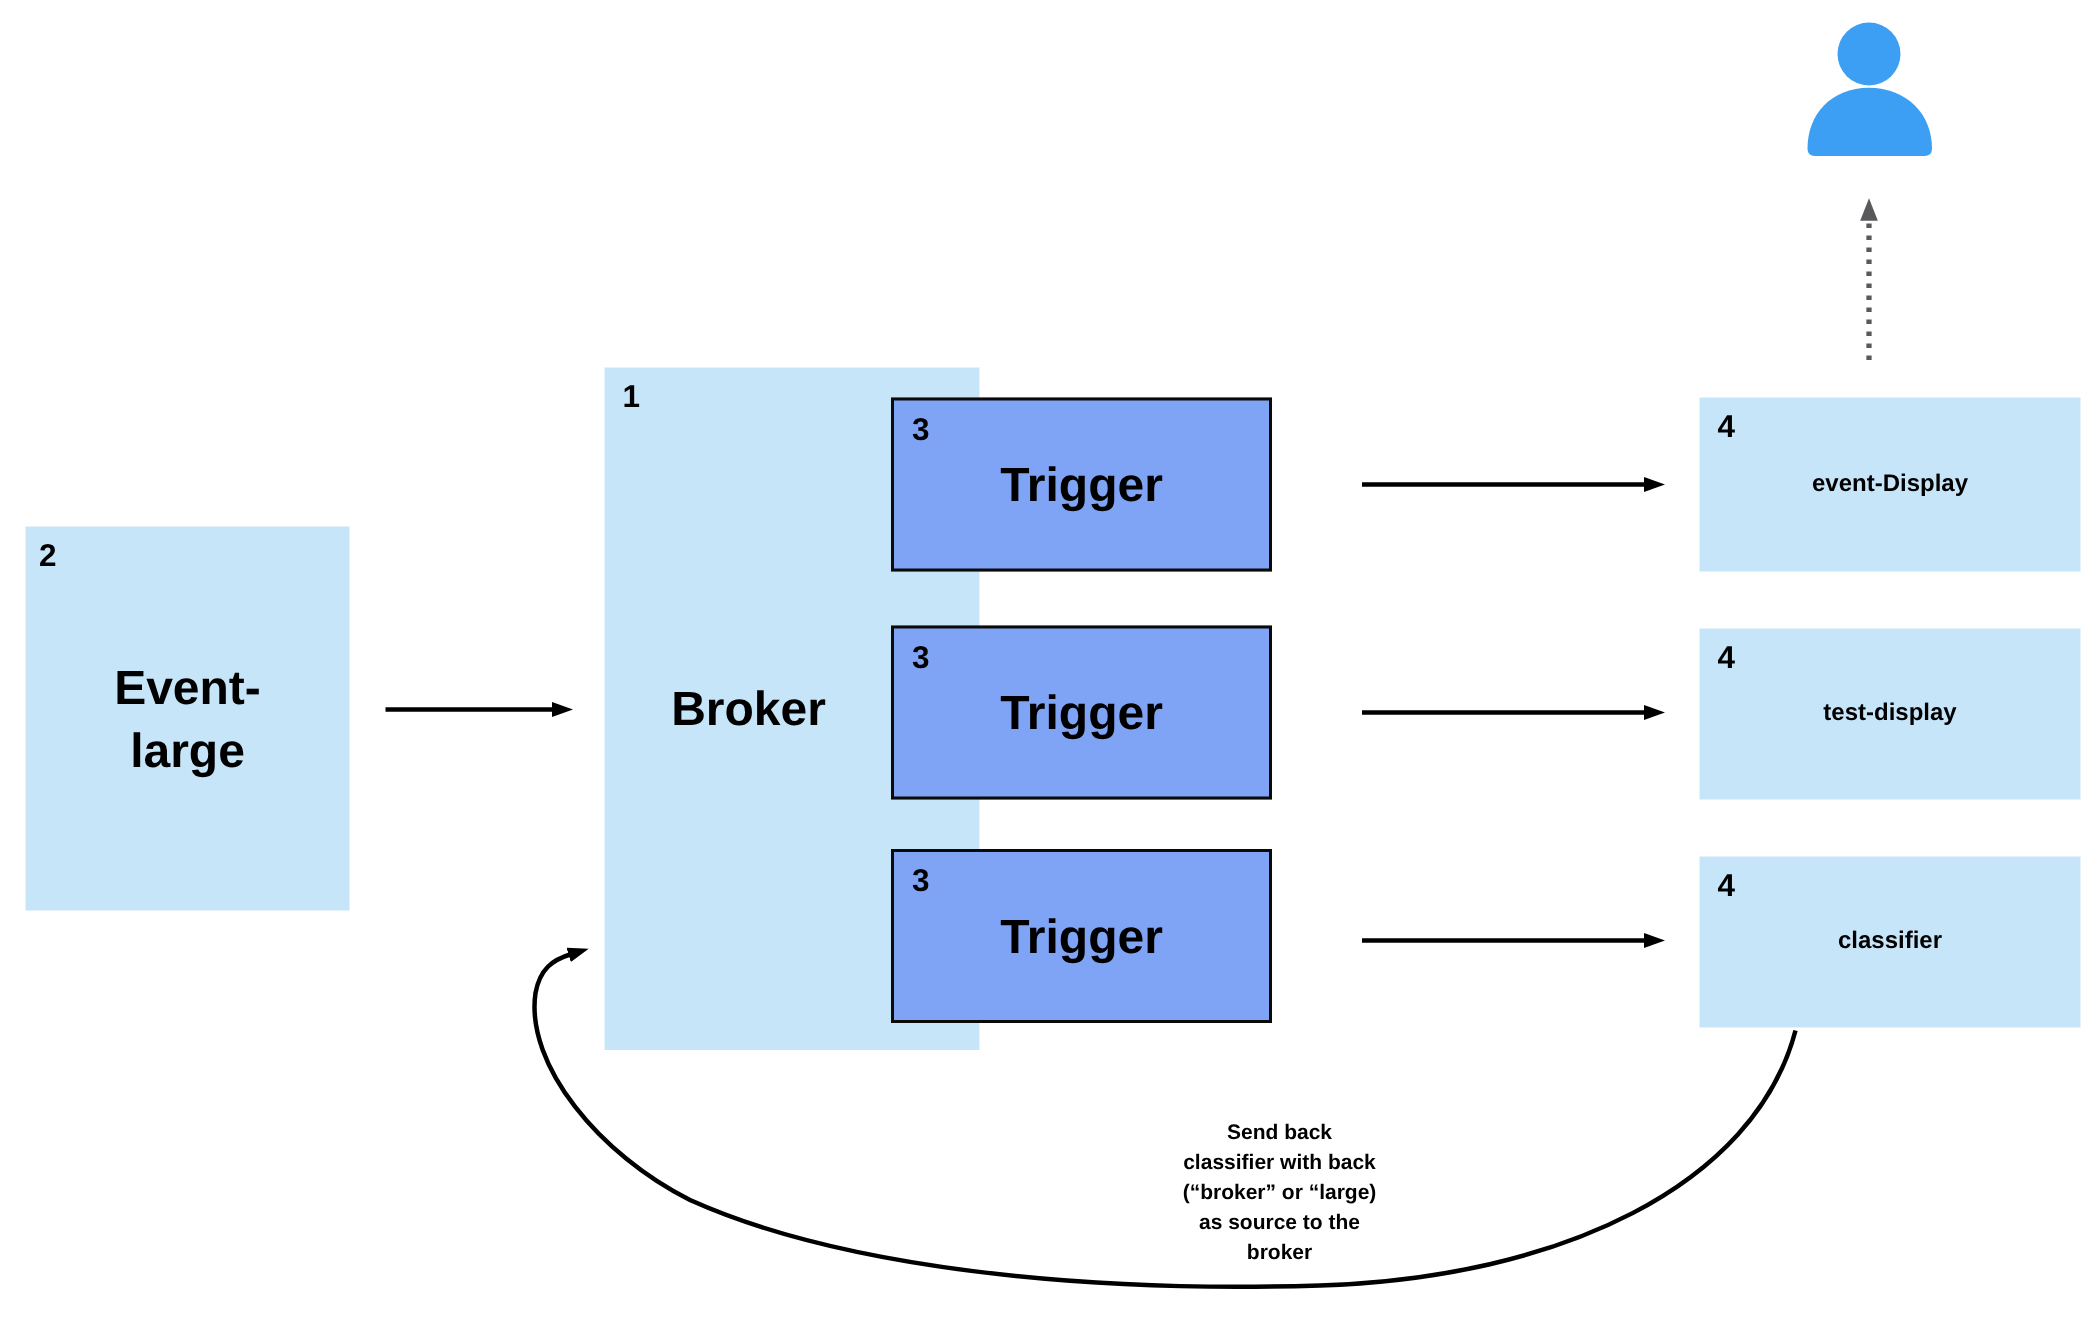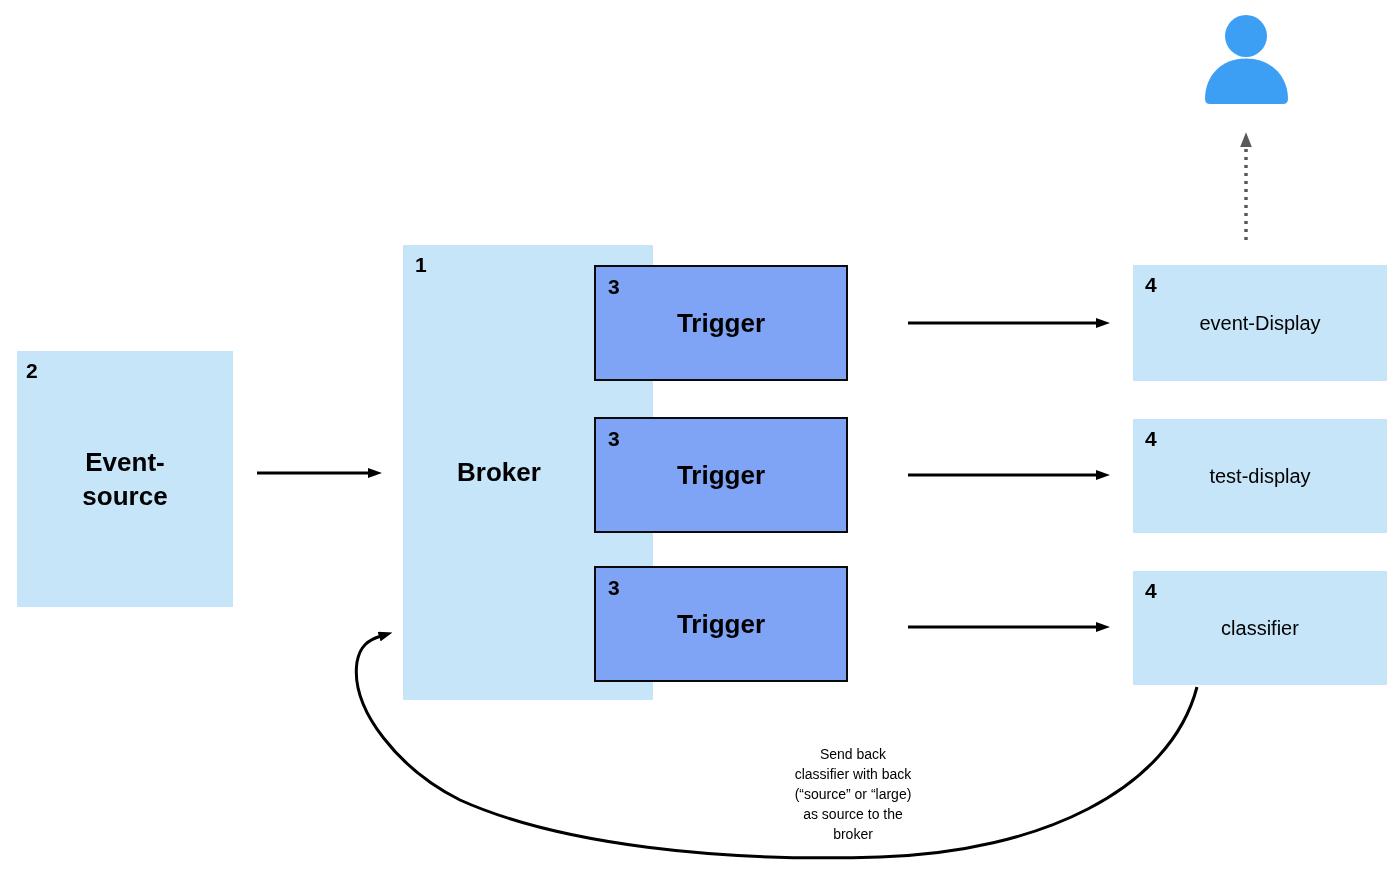--- a/index.html
+++ b/index.html
@@ -24,29 +24,29 @@
   }
   .num{
     position:absolute;left:12px;top:8px;
     font-size:21px;font-weight:700;line-height:1.1;
   }
   .num-es{left:9px;top:8px;}
   .center-label{
     position:absolute;inset:0;display:flex;flex-direction:column;
     align-items:center;justify-content:center;text-align:center;
   }
-  .big-text{font-size:26px;font-weight:700;line-height:1.32;}
-  .svc-text{font-size:20px;font-weight:400;}
+  .big-text{font-size:32px;font-weight:700;line-height:1.32;}
+  .svc-text{font-size:16px;font-weight:700;}
   .broker-label-area{
     position:absolute;left:0;top:0;width:192px;height:100%;
     display:flex;align-items:center;justify-content:center;
   }
   .note{
     position:absolute;left:748px;top:744px;width:210px;
-    text-align:center;font-size:14px;font-weight:400;line-height:20px;
+    text-align:center;font-size:14px;font-weight:700;line-height:20px;
     z-index:5;
   }
   .arrow-layer{
     position:absolute;left:0;top:0;width:1400px;height:896px;
     z-index:4;pointer-events:none;
   }
   .zbroker{z-index:1;}
   .zsvc{z-index:2;}
 </style>
 </head>
@@ -58,21 +58,21 @@
     <span class="num">1</span>
     <div class="broker-label-area">
       <span class="big-text">Broker</span>
     </div>
   </div>
 
   <div class="node light" style="left:17px;top:351px;width:216px;height:256px;">
     <span class="num num-es">2</span>
     <div class="center-label big-text">
       <span>Event-</span>
-      <span>source</span>
+      <span>large</span>
     </div>
   </div>
 
   <div class="node trigger" style="left:594px;top:265px;width:254px;height:116px;">
     <span class="num">3</span>
     <div class="center-label">
         <span class="big-text">Trigger</span>
       </div>
   </div>
   <div class="node trigger" style="left:594px;top:417px;width:254px;height:116px;">
@@ -103,21 +103,21 @@
   <div class="node light zsvc" style="left:1133px;top:571px;width:254px;height:114px;">
     <span class="num">4</span>
     <div class="center-label">
         <span class="svc-text">classifier</span>
       </div>
   </div>
 
   <div class="note">
     <div>Send back</div>
     <div>classifier with back</div>
-    <div>(“source” or “large)</div>
+    <div>(“broker” or “large)</div>
     <div>as source to the</div>
     <div>broker</div>
   </div>
 
   <svg class="arrow-layer" viewBox="0 0 1400 896">
     <defs>
       <marker id="head-black" markerUnits="userSpaceOnUse" viewBox="0 0 14 10" markerWidth="14" markerHeight="10" refX="2" refY="5" orient="auto">
         <path d="M0,0 L14,5 L0,10 Z" style="fill:var(--arrow-black)"></path>
       </marker>
       <marker id="head-gray" markerUnits="userSpaceOnUse" viewBox="0 0 14 11" markerWidth="15" markerHeight="12" refX="2" refY="5.5" orient="auto">

